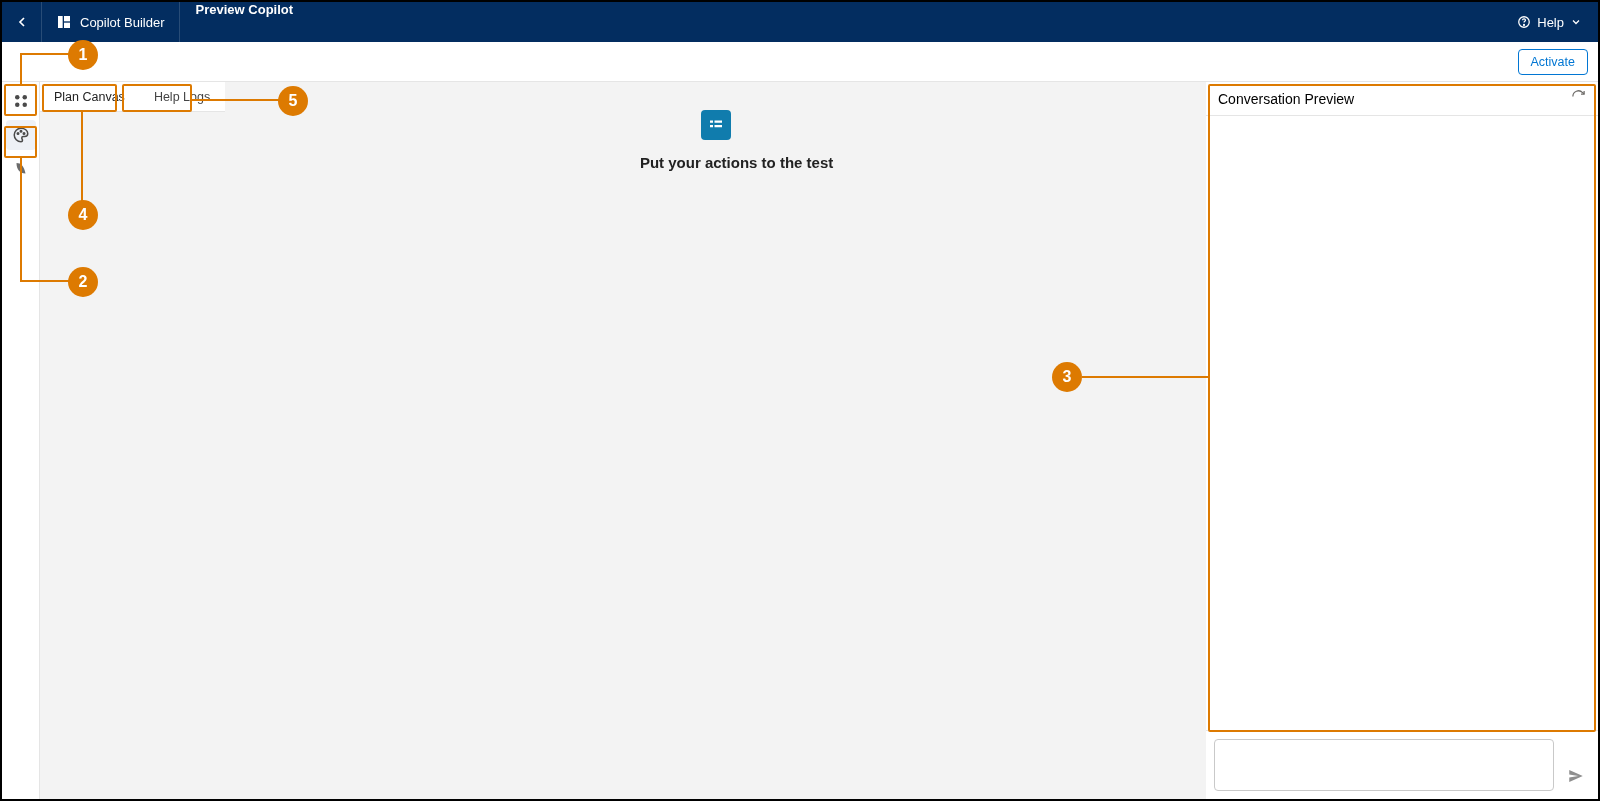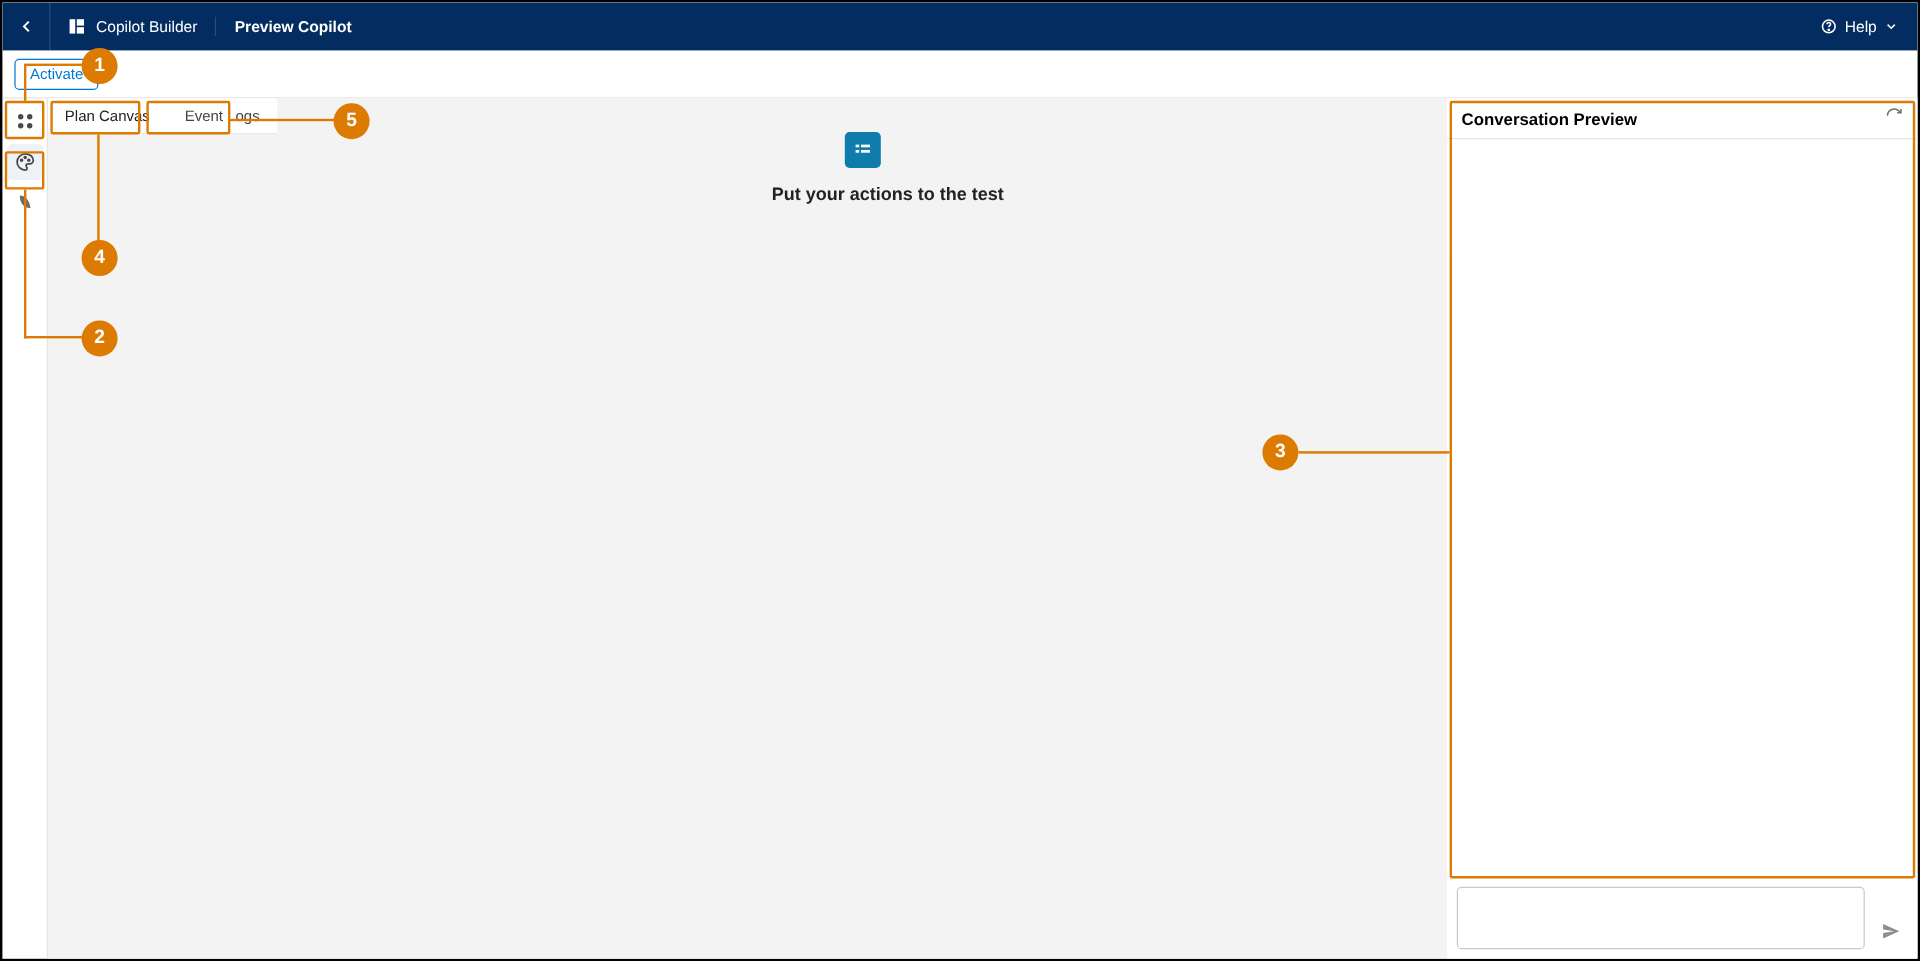--- a/index.html
+++ b/index.html
@@ -10,21 +10,20 @@
     overflow: hidden;
     background: #fff;
     position: relative;
     border: 2px solid #000;
   }
   
   .header {
     height: 40px;
     background: #032d60;
     display: flex;
-    align-items: center;
     color: #fff;
     font-size: 13px;
   }
   .header-back {
     width: 40px;
     height: 40px;
     display: flex;
     align-items: center;
     justify-content: center;
     border-right: 1px solid rgba(255,255,255,0.15);
@@ -56,21 +55,21 @@
     gap: 6px;
     padding: 0 16px;
     cursor: pointer;
   }
 
   
   .subheader {
     height: 40px;
     display: flex;
     align-items: center;
-    justify-content: flex-start;
+    justify-content: flex-end;
     padding: 0 10px;
     border-bottom: 1px solid #e5e5e5;
   }
   .btn-activate {
     border: 1px solid #0176d3;
     background: #fff;
     color: #0176d3;
     padding: 5px 12px;
     border-radius: 4px;
     font-size: 12.5px;
@@ -169,21 +168,21 @@
   }
   .panel-header {
     height: 34px;
     display:flex;
     align-items:center;
     justify-content: space-between;
     padding: 0 12px;
     border-bottom: 1px solid #e5e5e5;
   }
   .panel-title {
-    font-weight: 700;
+    font-weight: 400;
     font-size: 14px;
   }
   .panel-body {
     flex: 1;
   }
   .panel-input-row {
     border-top: 1px solid #e5e5e5;
     padding: 8px;
     display:flex;
     gap: 8px;
@@ -298,21 +297,21 @@
     <div class="rail-btn">
       <svg width="18" height="18" viewBox="0 0 24 24" fill="#6b6b6b">
           <path d="M6 4c0 8 4 14 12 14-2-10-6-14-12-14z"></path>
         </svg>
     </div>
   </div>
 
   <div class="center">
     <div class="tabs">
       <div class="tab active">Plan Canvas</div>
-      <div class="tab">Event Logs</div>
+      <div class="tab">Help Logs</div>
     </div>
     <div class="canvas-area">
       <div class="canvas-icon">
         <svg width="18" height="18" viewBox="0 0 24 24" fill="#fff">
             <rect x="4" y="6" width="4" height="3"></rect>
             <rect x="10" y="6" width="10" height="3"></rect>
             <rect x="4" y="12" width="4" height="3"></rect>
             <rect x="10" y="12" width="10" height="3"></rect>
           </svg>
       </div>

